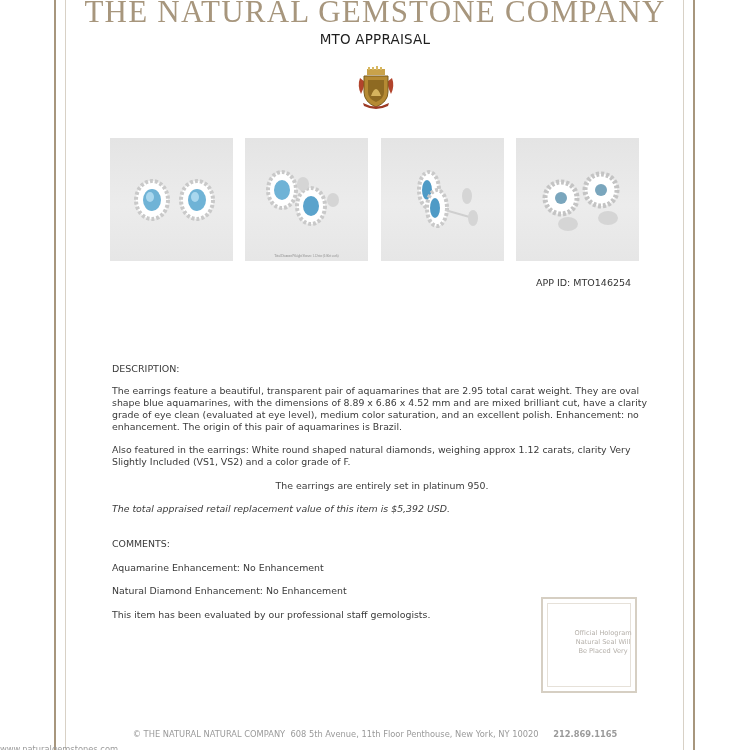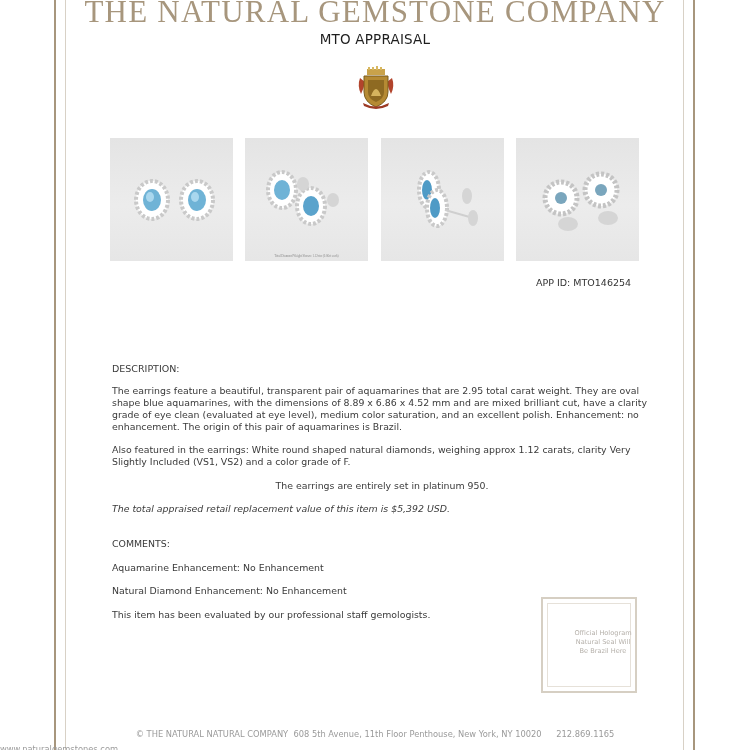--- a/index.html
+++ b/index.html
@@ -65,21 +65,21 @@
     }
 
     .footer-line1 {
       position: absolute; top: 729px; left: 0; width: 750px; text-align: center;
       font-size: 8.3px; color: #9a9a9a; white-space: nowrap;
     }
     .footer-line2 {
       position: absolute; top: 744px; left: 0; width: 750px; text-align: left;
       font-size: 8.3px; color: #9a9a9a;
     }
-    .footer-phone { margin-left: 12px; }
+    .footer-phone { margin-left: 12px; font-weight: bold; }
   </style>
 </head>
 <body>
 
 <div class="frame-line fl-outer-left"></div>
 <div class="frame-line fl-inner-left"></div>
 <div class="frame-line fl-inner-right"></div>
 <div class="frame-line fl-outer-right"></div>
 
 <div class="brand-title">THE NATURAL GEMSTONE COMPANY</div>
@@ -161,21 +161,21 @@
 <div class="text-block" style="top:538px;">COMMENTS:</div>
 <div class="text-block" style="top:562px;">Aquamarine Enhancement: No Enhancement</div>
 <div class="text-block" style="top:585px;">Natural Diamond Enhancement: No Enhancement</div>
 <div class="text-block" style="top:609px;">This item has been evaluated by our professional staff gemologists.</div>
 
 <div class="seal">
   <div class="seal-inner"></div>
   <div class="seal-text">
     <div>Official Hologram</div>
     <div>Natural Seal Will</div>
-    <div>Be Brazil Here</div>
+    <div>Be Placed Very</div>
   </div>
 </div>
 
 <div class="footer-line1">
   <span>© THE NATURAL NATURAL COMPANY</span>&nbsp;
   <span>608 5th Avenue, 11th Floor Penthouse, New York, NY  10020</span>
   <span class="footer-phone">212.869.1165</span>
 </div>
 <div class="footer-line2">www.naturalgemstones.com</div>
 

